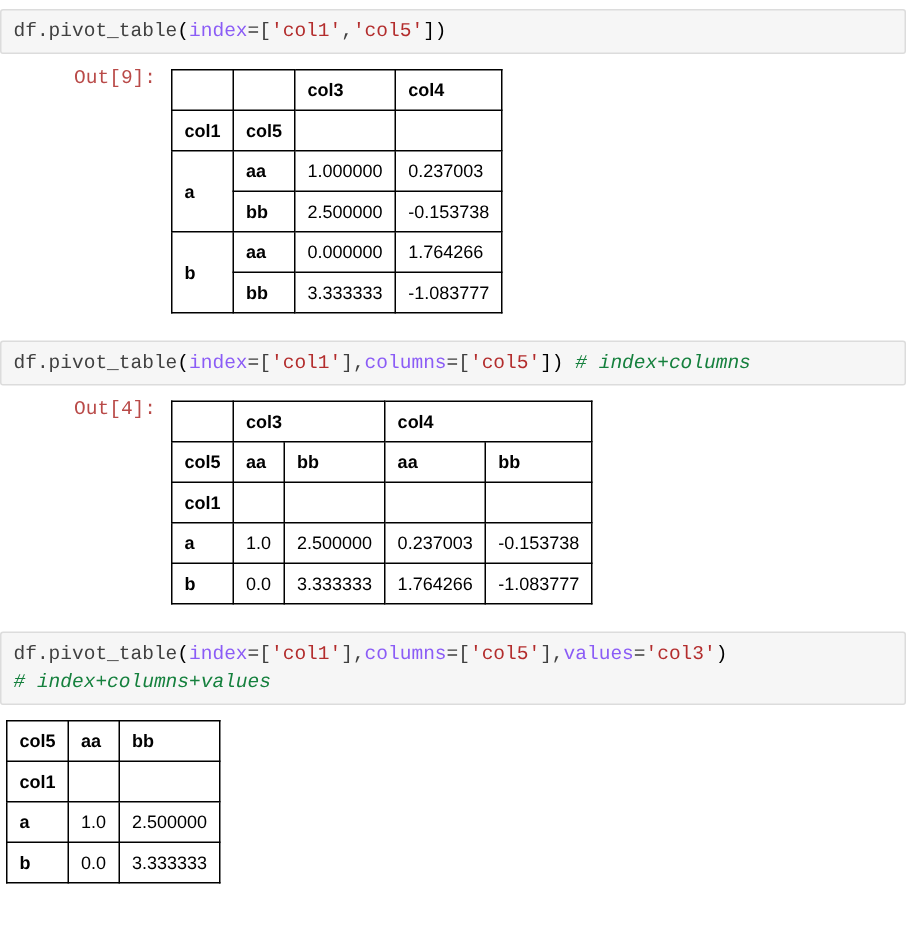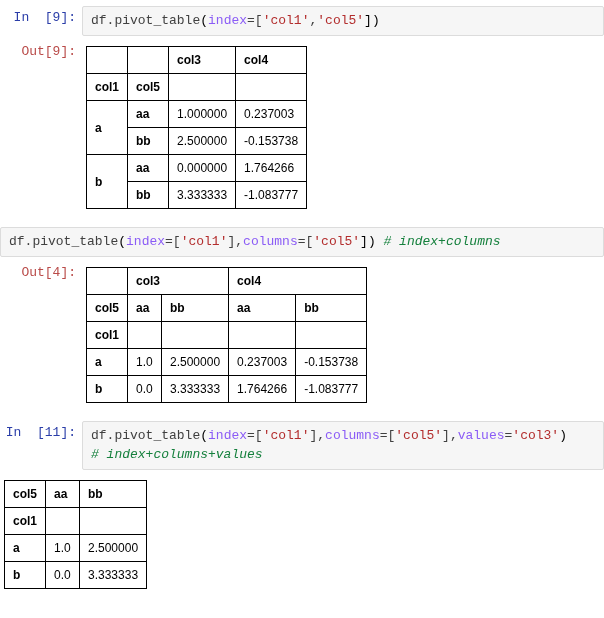--- a/index.html
+++ b/index.html
@@ -19,21 +19,21 @@
   .prompt {
     width: 82px;
     flex: 0 0 82px;
     text-align: right;
     padding: 4px 6px 0 0;
     font-family: "Courier New", monospace;
     font-size: 13px;
     white-space: pre;
   }
   .prompt.in  { color: #2a3da8; }
-  .prompt.out { color: #b94a48; }
+  .prompt.out { color: #b94a48; margin-left: 28px; }
   .code-area {
     flex: 1;
     background: #f6f6f6;
     border: 1px solid #dcdcdc;
     border-radius: 2px;
     padding: 5px 8px;
     font-family: "Courier New", monospace;
     white-space: pre;
     line-height: 1.4;
     overflow-x: auto;
@@ -59,21 +59,20 @@
     text-align: left;
     min-width: 34px;
   }
   table.df th { font-weight: bold; }
   .empty-th { }
 </style>
 </head>
 <body>
 
 <div class="cell-row">
-  <div class="prompt in">In  [9]:</div>
   <div class="code-area"><span class="tok-func">df.pivot_table</span><span class="tok-paren">(</span><span class="tok-param">index</span><span class="tok-func">=[</span><span class="tok-str">'col1'</span><span class="tok-func">,</span><span class="tok-str">'col5'</span><span class="tok-paren">])</span></div>
 </div>
 <div class="cell-row">
   <div class="prompt out">Out[9]:</div>
   <div class="output-area">
     <table class="df">
       <tbody>
           <tr>
         <th class="empty-th"></th>
         <th class="empty-th"></th>
@@ -153,21 +152,20 @@
         <td>3.333333</td>
         <td>1.764266</td>
         <td>-1.083777</td>
       </tr>
     </tbody>
       </table>
   </div>
 </div>
 
 <div class="cell-row">
-  <div class="prompt in">In  [11]:</div>
   <div class="code-area"><span class="tok-func">df.pivot_table</span><span class="tok-paren">(</span><span class="tok-param">index</span><span class="tok-func">=[</span><span class="tok-str">'col1'</span><span class="tok-func">],</span><span class="tok-param">columns</span><span class="tok-func">=[</span><span class="tok-str">'col5'</span><span class="tok-func">],</span><span class="tok-param">values</span><span class="tok-func">=</span><span class="tok-str">'col3'</span><span class="tok-paren">)</span>
 <span class="tok-comment"># index+columns+values</span></div>
 </div>
 <div class="cell-row">
   <div class="output-area">
     <table class="df">
       <tbody>
           <tr>
         <th>col5</th>
         <th>aa</th>

